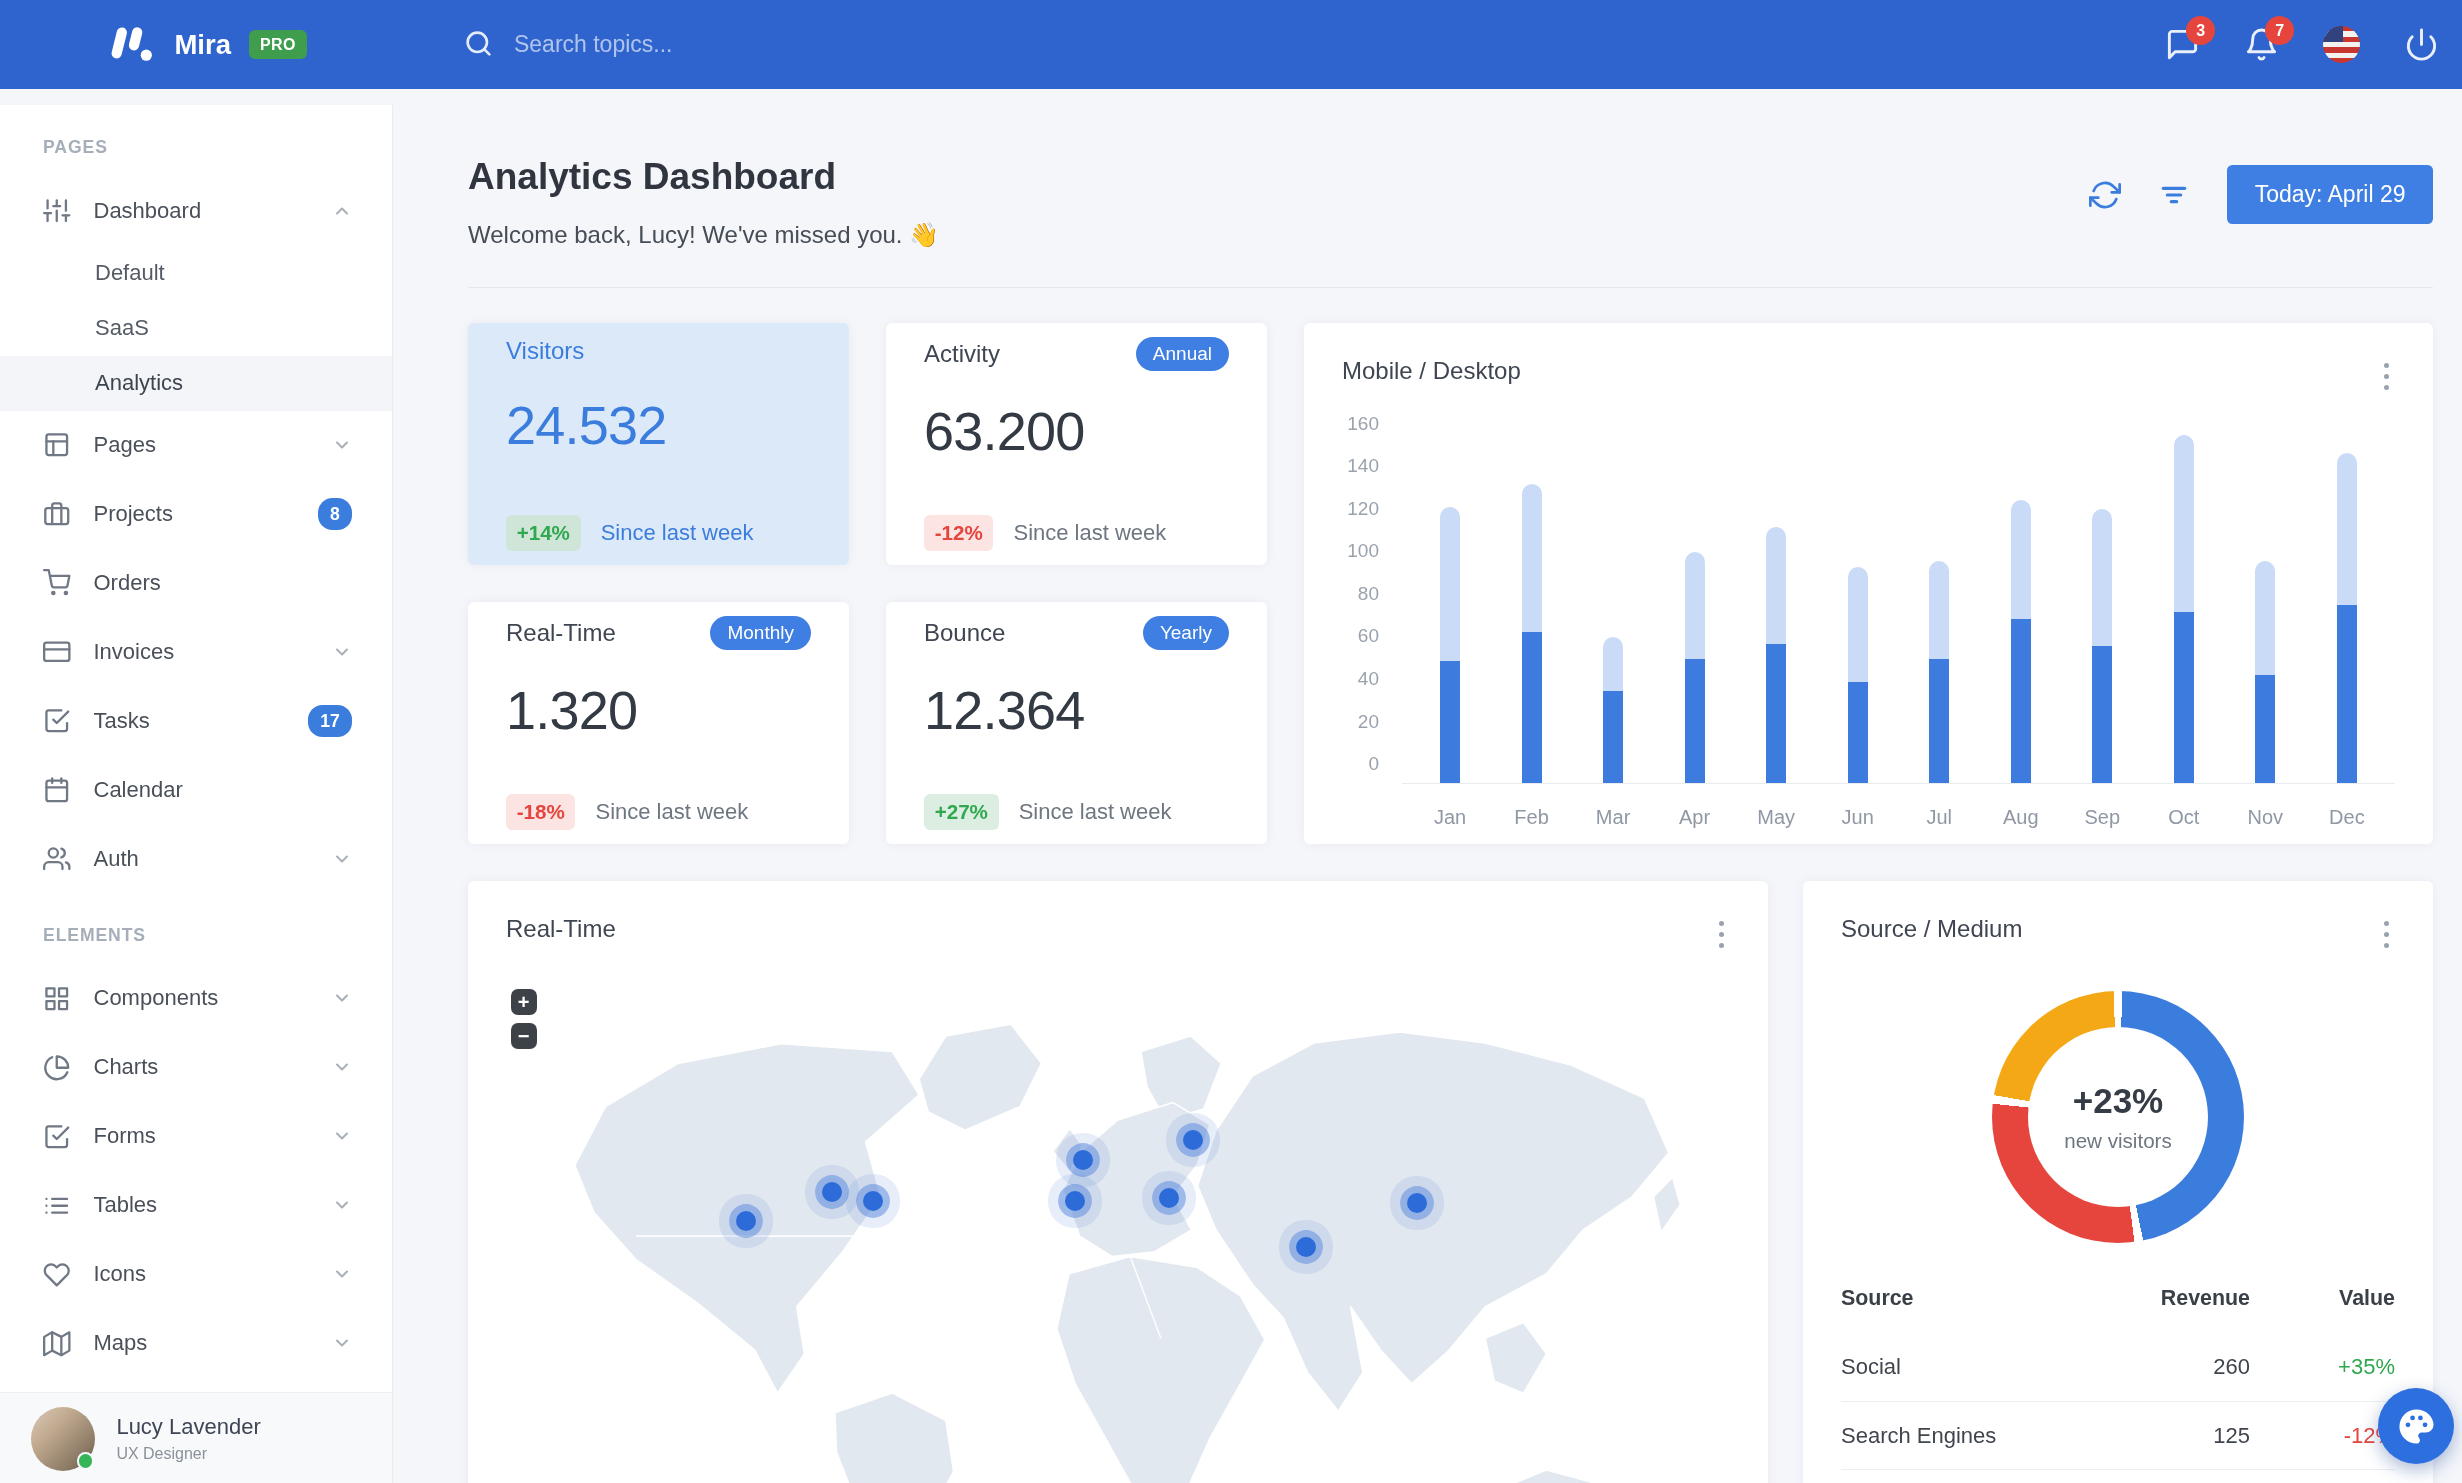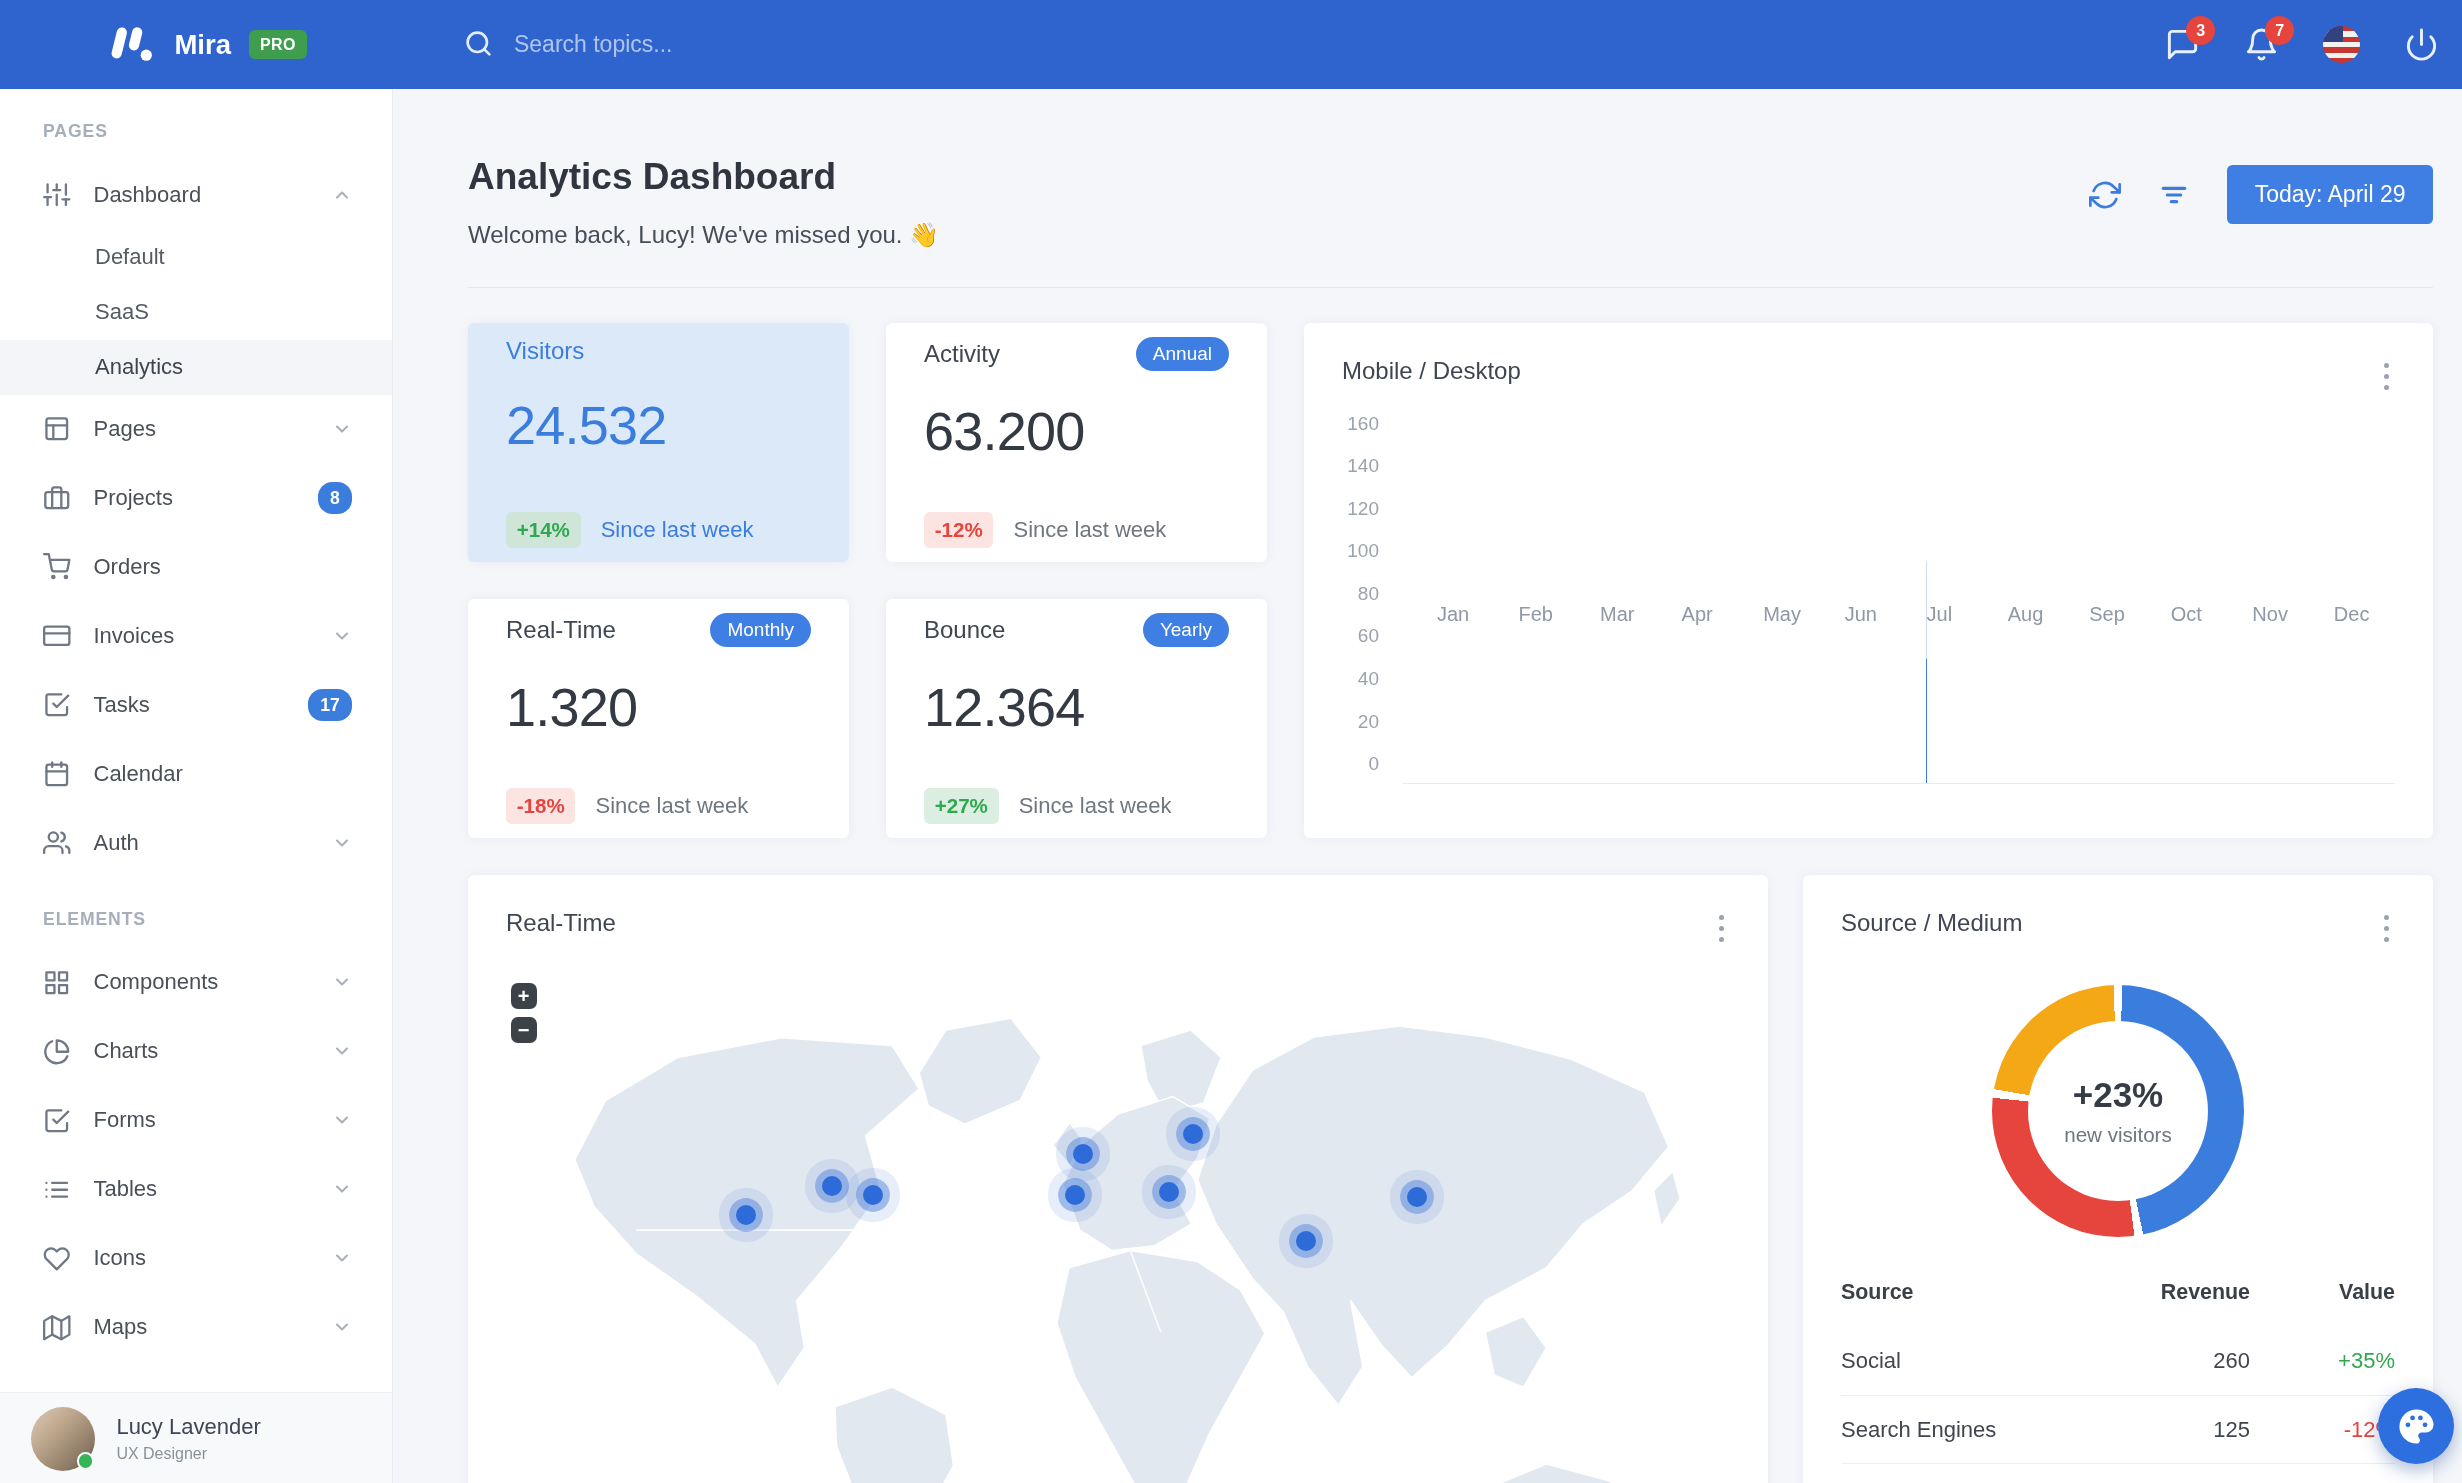--- a/index.html
+++ b/index.html
@@ -17,21 +17,21 @@
   .nav-search input { background:transparent; border:none; outline:none; color:#fff; font-size:23px; width:489px; font-family:inherit; }
   .nav-search input::placeholder { color:rgba(255,255,255,.62); }
   .nav-icons { margin-left:auto; display:flex; align-items:center; gap:44px; }
   .nav-icon-btn { position:relative; width:35px; height:35px; cursor:pointer; }
   .nav-icon-btn svg { width:35px; height:35px; }
   .nav-badge { position:absolute; top:-10.7px; right:-15.3px; background:var(--danger,#E5453D); color:#fff; font-size:16px; font-weight:600; min-width:29px; height:29px; padding:0 4.6px; border-radius:14.5px; display:flex; align-items:center; justify-content:center; }
   .flag { width:37px; height:37px; border-radius:50%; background:repeating-linear-gradient(180deg,#C7362F 0 5.4px,#F4F2EE 5.4px 10.7px); position:relative; overflow:hidden; cursor:pointer; }
   .flag::after { content:''; position:absolute; left:0; top:0; width:55%; height:44%; background:#31427E; }
 
   
-  .sidebar { position:absolute; top:89px; left:0; bottom:0; width:393px; background:#fff; border-right:0.8px solid #E8ECF1; display:flex; flex-direction:column; z-index:4;justify-content:flex-end; }
+  .sidebar { position:absolute; top:105px; left:0; bottom:0; width:393px; background:#fff; border-right:0.8px solid #E8ECF1; display:flex; flex-direction:column; z-index:4;justify-content:flex-end; }
   #sidebar-nav { flex:1; overflow:hidden; padding-top:12.2px; }
   .side-section-label { font-size:17.6px; font-weight:700; color:#A6AFB9; letter-spacing:0.9px; padding:31px 0 18.4px 43px; }
   #sidebar-nav .side-section-label:first-child { padding-top:20px; }
   .side-item { height:69px; display:flex; align-items:center; padding:0 40px 0 43px; cursor:pointer; }
   .side-icon { width:27.5px; height:27.5px; color:#6F7884; flex:none; }
   .side-icon svg { width:27.5px; height:27.5px; display:block; }
   .side-label { margin-left:23px; font-size:22px; color:#4A5059; }
   .side-badge { margin-left:auto; background:var(--primary,#3B7DDD); color:#fff; font-size:17.6px; font-weight:600; padding:5.4px 12.2px; border-radius:14.5px; }
   .side-chevron { margin-left:auto; color:#A7AFB9; display:flex; }
   .side-chevron svg { width:20px; height:20px; }
@@ -77,21 +77,21 @@
   .card-head { display:flex; justify-content:space-between; align-items:flex-start; }
   .card-title { font-size:24px; font-weight:500; color:#3F4652; }
   .kebab { display:flex; flex-direction:column; gap:5.4px; padding:6.1px; cursor:pointer; }
   .kebab i { width:5.4px; height:5.4px; border-radius:50%; background:#9AA2AD; }
   .chart-wrap { display:flex; margin-top:27.5px; }
   .yaxis { width:60px; height:359px; display:flex; flex-direction:column; justify-content:space-between; align-items:flex-end; padding-right:23px; transform:translateY(-9.2px); }
   .yaxis span { font-size:19px; color:#9AA3AD; line-height:18.4px; }
   .plot { flex:1; position:relative; }
   .baseline { position:absolute; left:0; right:0; top:359px; height:1.5px; background:#E9ECEF; }
   .bars-row { display:flex; justify-content:space-between; padding:0 35px; }
-  .bar-col { width:26px; display:flex; flex-direction:row; align-items:center; }
+  .bar-col { width:26px; display:flex; flex-direction:column; align-items:center; }
   .bar-stack { width:20px; height:359px; display:flex; flex-direction:column; justify-content:flex-end; }
   .seg-top { background:var(--bar-desktop,#C9DBF6); border-radius:10px 10px 0 0; }
   .seg-bottom { background:var(--bar-mobile,#3D7BDE); }
   .bar-label { margin-top:23px; font-size:20px; color:#8F98A4; white-space:nowrap; }
 
   .row2 { display:grid; grid-template-columns:1300px 630px; gap:35px; margin-top:37px; }
   .map-card { padding:34px 38px 0; height:681px; position:relative; overflow:hidden; }
   .map-area { position:relative; margin-top:23px; height:581px; }
   .map-svg { position:absolute; inset:0; width:100%; height:100%; }
   .map-zoom { position:absolute; left:4.6px; top:12.2px; display:flex; flex-direction:column; gap:7.6px; z-index:3; }

